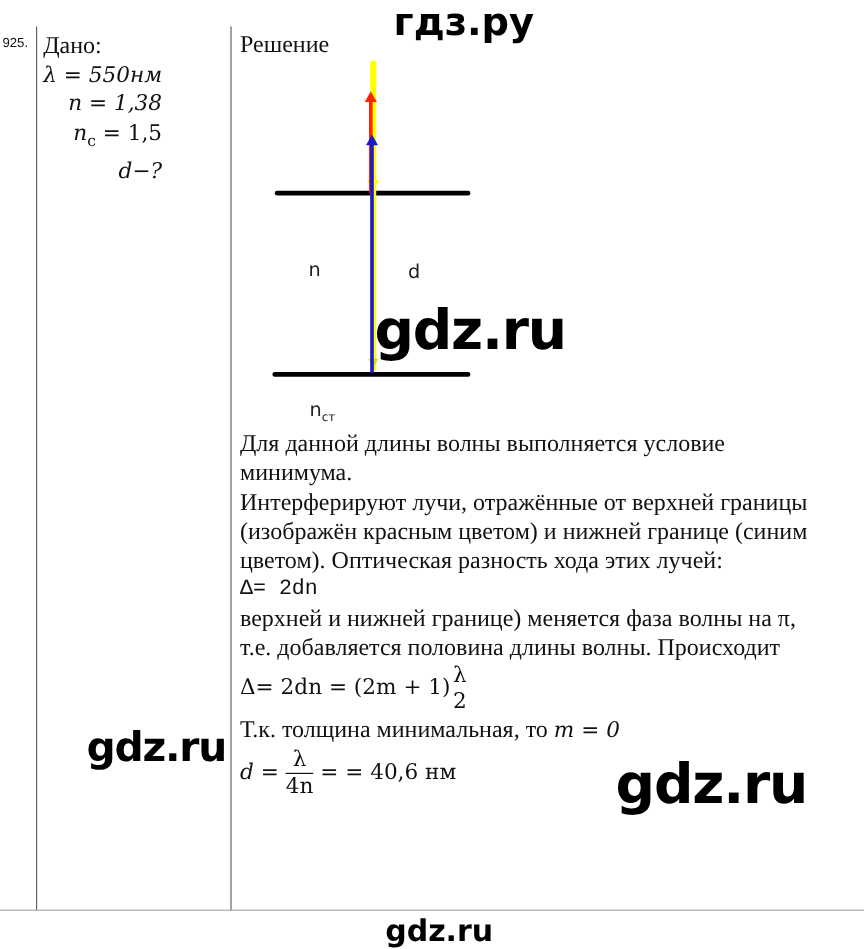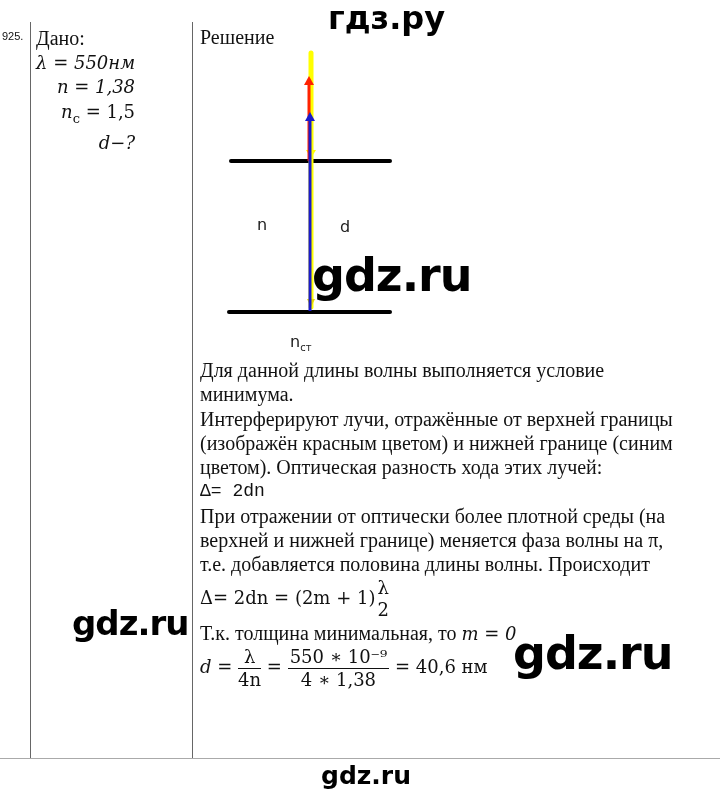--- a/index.html
+++ b/index.html
@@ -54,35 +54,34 @@
     <line x1="111" y1="8" x2="111" y2="262" stroke="#ffff00" stroke-width="5" stroke-linecap="round"></line>
     <polygon points="106,105 116,105 111,113" fill="#ffff00"></polygon>
     <polygon points="107,254 115,254 111,262" fill="#e6d800"></polygon>
     <line x1="109" y1="38" x2="109" y2="116" stroke="#ff2200" stroke-width="3"></line>
     <polygon points="104,40 114,40 109,31" fill="#ff2200"></polygon>
     <line x1="110" y1="74" x2="110" y2="266" stroke="#1a1acc" stroke-width="3"></line>
     <polygon points="105,76 115,76 110,67" fill="#1a1acc"></polygon>
   </svg>
   <div class="dlabel" style="left:57px; top:170px;">n</div>
   <div class="dlabel" style="left:140px; top:172px;">d</div>
-  <div class="dlabel" style="left:58px; top:287px;margin-left:32px;"><span>n</span><sub style="font-size:10px;">ст</sub></div>
+  <div class="dlabel" style="left:58px; top:287px;"><span>n</span><sub style="font-size:10px;">ст</sub></div>
 </div>
 
 <div class="wm wm-mid">gdz.ru</div>
 
 <div class="text">
   <p>Для данной длины волны выполняется условие</p>
   <p>минимума.</p>
   <p>Интерферируют лучи, отражённые от верхней границы</p>
   <p>(изображён красным цветом) и нижней границе (синим</p>
   <p>цветом). Оптическая разность хода этих лучей:</p>
   <p class="it" style="font-style:normal;font-family:Liberation Mono, monospace;">Δ= 2dn</p>
-  <p>При отражении от оптически более плотной среды (на</p>
   <p>верхней и нижней границе) меняется фаза волны на π,</p>
   <p>т.е. добавляется половина длины волны. Происходит</p>
   <p style="margin-top:0;"><span class="it" style="font-style:normal;">Δ= 2dn = (2m + 1)</span><span class="frac"><span class="top" style="border:none;">λ</span><span>2</span></span></p>
   <p><span>Т.к. толщина минимальная, то </span><span class="it">m = 0</span></p>
-  <p><span class="it">d = </span><span class="frac"><span class="top">λ</span><span>4n</span></span><span class="it" style="font-style:normal;"> = </span><span class="frac"><span class="top">550 ∗ 10⁻⁹</span><span>4 ∗ 1,38</span></span><span class="it" style="font-style:normal;"> = 40,6 нм</span></p>
+  <p><span class="it">d = </span><span class="frac"><span class="top">λ</span><span>4n</span></span><span class="it" style="font-style:normal;"> = </span><span class="it" style="font-style:normal;"> = 40,6 нм</span></p>
 </div>
 
 <div class="wm wm-left">gdz.ru</div>
 <div class="wm wm-right">gdz.ru</div>
 <div class="wm wm-bot">gdz.ru</div>
 
 </body></html>

